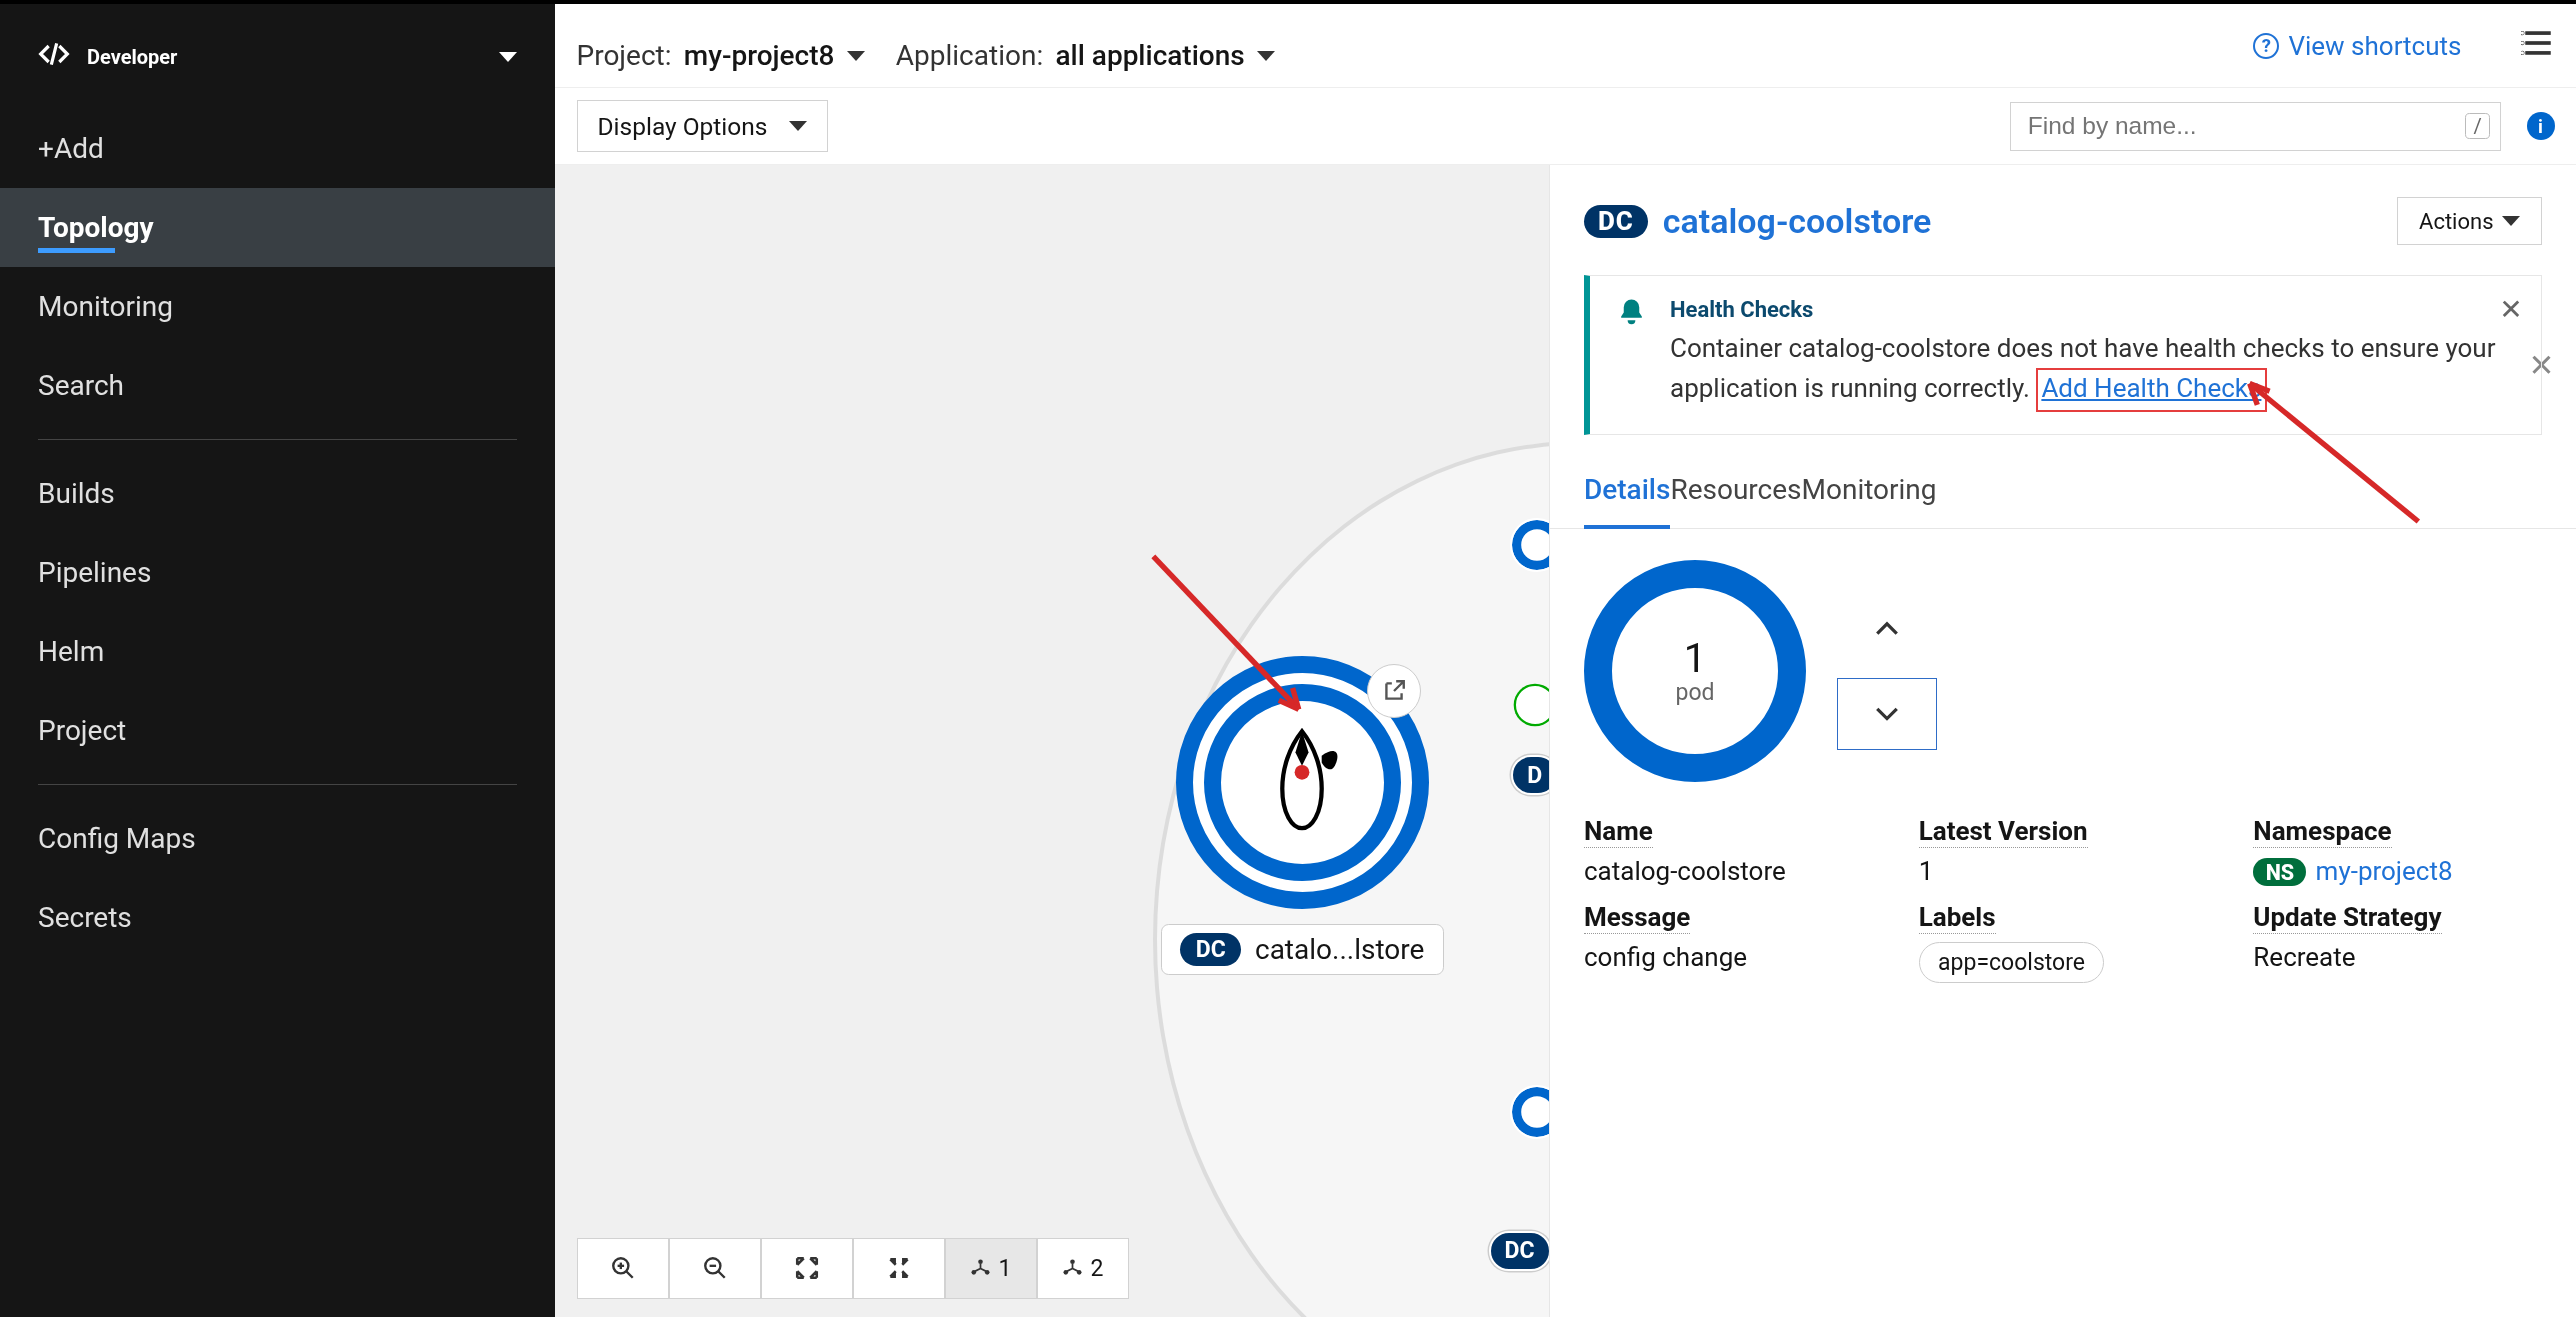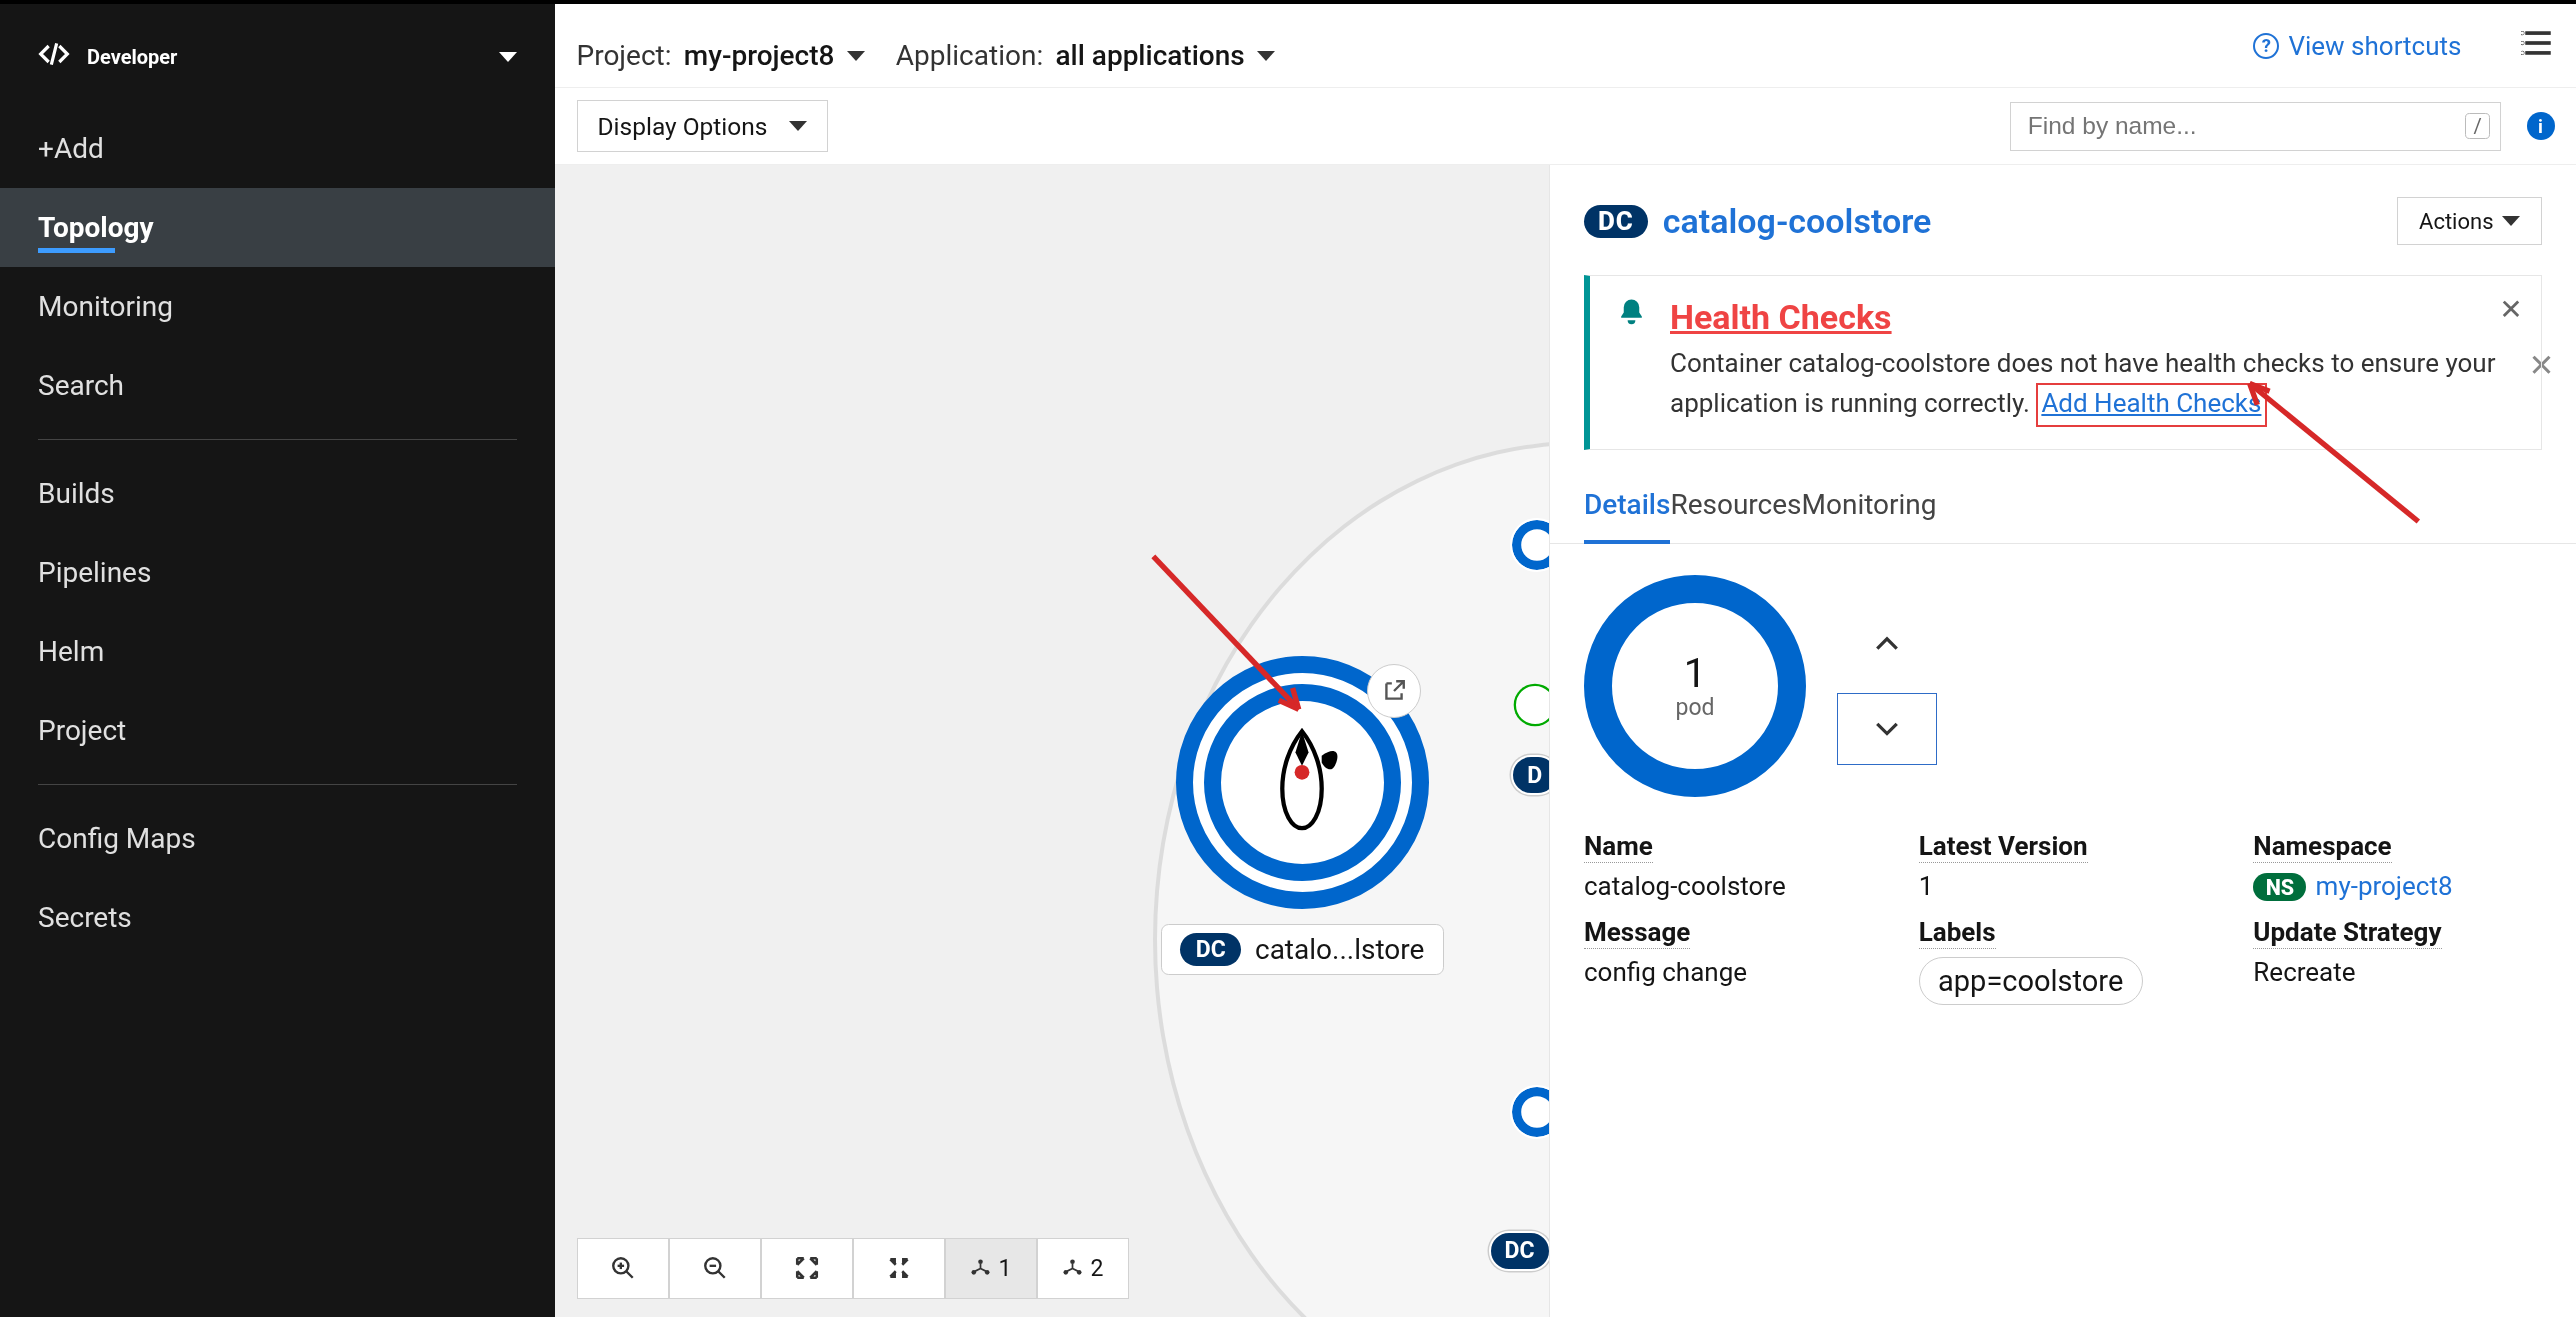--- a/index.html
+++ b/index.html
@@ -96,21 +96,21 @@
   .panel {
     width:1027px; background:#fff; border-left:0.8px solid #e6e6e6; display:flex; flex-direction:column; min-width:0;
   }
   .panel-close { position:absolute; right:21.5px; top:182px; color:#888; cursor:pointer; font-size:31px; }
   .panel-hdr { padding:32px 34px 15.3px 34px; display:flex; align-items:center; gap:15.3px; }
   .panel-title { color:var(--blue-link); font-size:34px; font-weight:600; }
   .dc-badge-lg { background:#003366; color:#fff; border-radius:23px; padding:1.5px 14px; font-weight:800; font-size:26px; letter-spacing:0.8px; }
   .actions-btn { margin-left:auto; border:0.8px solid var(--border); padding:10.7px 21.5px; display:flex; align-items:center; gap:8px; font-size:22px; cursor:pointer; background:#fff; }
 
   .alert { margin:14px 34px 23px 34px; border:0.8px solid #e6e6e6; border-left:6.1px solid #009596; padding:21.5px 26px; position:relative; display:flex; gap:23px; }
-  .alert-title { font-weight:700; font-size:34px; color:#ef4444; margin-bottom:7.7px;text-decoration:underline; }
+  .alert-title { font-weight:700; font-size:22px; color:#0c4a6e; margin-bottom:7.7px; }
   .alert-body { font-size:26px; color:#333; line-height:1.45; }
   .alert-link { color:var(--blue-link); text-decoration:underline; cursor:pointer; }
   .alert-link-box { border:2.3px solid #e53e3e; padding:0 3.1px 3.1px 3.1px; display:inline-block; }
   .alert-close { position:absolute; right:18.4px; top:17px; color:#666; cursor:pointer; font-size:28px; }
   .bell-icon { color:var(--teal); }
 
   .tabs { display:flex; padding:0 34px; border-bottom:0.8px solid #e6e6e6; }
   .tab { padding:15.3px 0 18.4px 0; font-size:28px; color:#444; cursor:pointer; }
   .tab.active { color:var(--blue-link); border-bottom:4.6px solid var(--blue-link); margin-bottom:-0.8px; font-weight:500; }
 
@@ -121,21 +121,21 @@
   .pod-label { font-size:23px; color:#666; margin-top:-3.1px; }
   .scale-btns { display:flex; flex-direction:column; gap:14px; }
   .scale-btn { width:100px; height:72px; border:1.5px solid #2e6cc7; display:flex; align-items:center; justify-content:center; cursor:pointer; font-size:26px; color:#333; background:#fff; }
   .scale-btn.borderless { border-color:transparent; }
 
   .kv-grid { display:grid; grid-template-columns:1fr 1fr 1fr; gap:16px 46px; }
   .kv .k { font-weight:700; font-size:26px; border-bottom:1.5px dotted #999; display:inline-block; padding-bottom:1.5px; margin-bottom:7.7px; }
   .kv .v { font-size:26px; }
   .ns-badge { background:var(--green-badge); color:#fff; border-radius:23px; padding:1.5px 12.3px; font-weight:800; font-size:21.5px; margin-right:9.2px; }
   .link { color:var(--blue-link); }
-  .label-chip { border:0.8px solid #ccc; border-radius:31px; padding:6.1px 18.4px; font-size:29px; display:inline-block; background:#fff; }
+  .label-chip { border:0.8px solid #ccc; border-radius:31px; padding:6.1px 18.4px; font-size:23px; display:inline-block; background:#fff; }
 
   
   .arrow { position:absolute; pointer-events:none; }
   .arrow svg { overflow:visible; }
 
   .code-icon svg { width:32px; height:32px; }
 </style>
 </head>
 <body>
 

